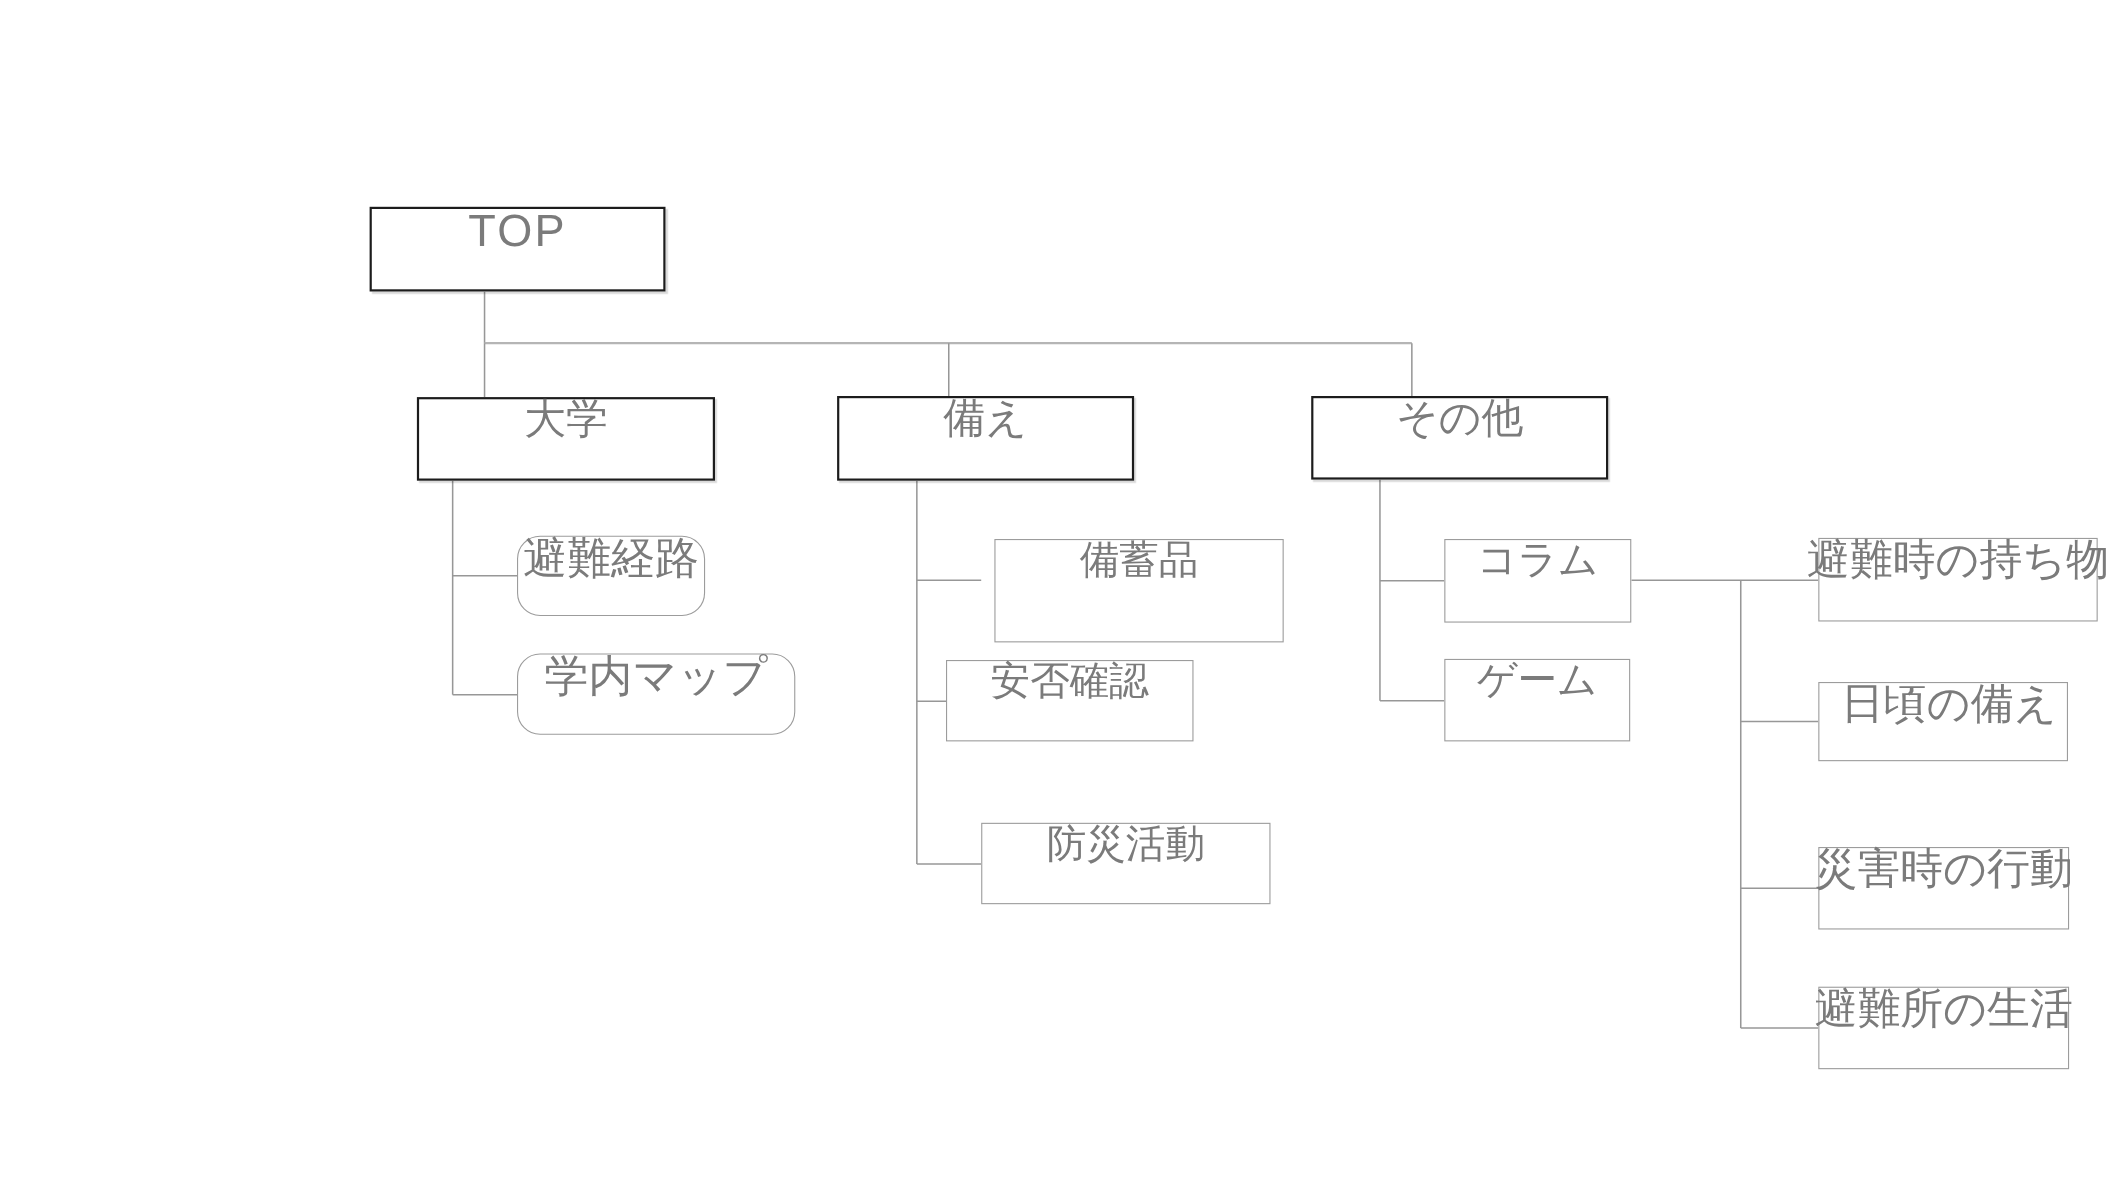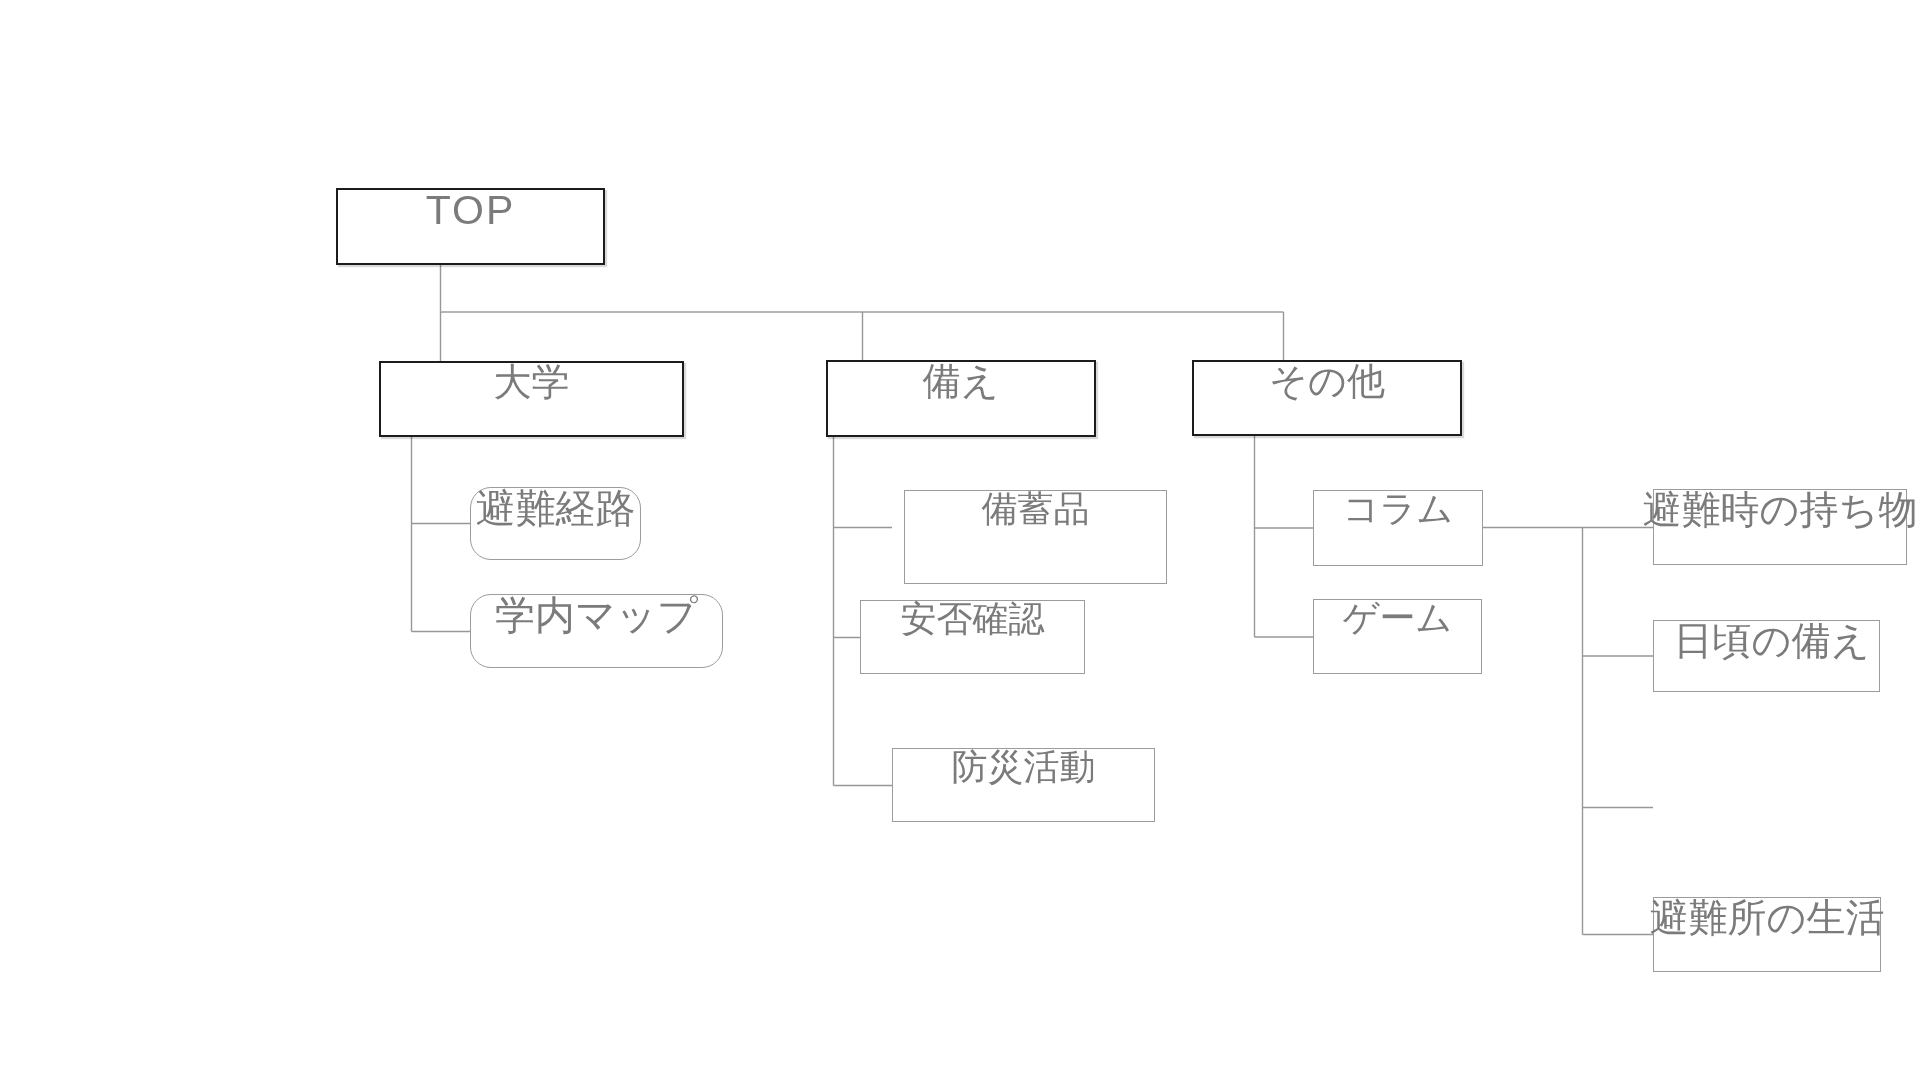--- a/index.html
+++ b/index.html
@@ -102,24 +102,24 @@
       <path class="line" d="M1582.5 656 H1653"></path>
       <path class="line" d="M1582.5 807.5 H1653"></path>
       <path class="line" d="M1582.5 934.5 H1653"></path>
     </g>
   </svg>
 
   <div class="node parent root" style="left:336px;top:188px;width:269px;height:77px;">
     <span class="label">TOP</span>
   </div>
 
-  <div class="node parent" style="left:379px;top:361px;width:305px;height:76px;">
+  <div class="node parent" style="left:379px;top:361px;width:271px;height:76px;">
     <span class="label">大学</span>
   </div>
-  <div class="node parent" style="left:826px;top:360px;width:270px;height:77px;">
+  <div class="node parent" style="left:761px;top:360px;width:270px;height:77px;">
     <span class="label">備え</span>
   </div>
   <div class="node parent" style="left:1192px;top:360px;width:270px;height:76px;">
     <span class="label">その他</span>
   </div>
 
   <div class="node child fs40" style="left:470px;top:487px;width:171px;height:73px;">
     <span class="label">避難経路</span>
   </div>
   <div class="node child fs40" style="left:470px;top:594px;width:253px;height:74px;">
@@ -142,17 +142,20 @@
   <div class="node child" style="left:1313px;top:599px;width:169px;height:75px;">
     <span class="label">ゲーム</span>
   </div>
 
   <div class="node child fs34" style="left:1653px;top:489px;width:254px;height:76px;">
     <span class="label">避難時の持ち物</span>
   </div>
   <div class="node child fs34" style="left:1653px;top:620px;width:227px;height:72px;padding-left:11px;">
     <span class="label">日頃の備え</span>
   </div>
+  <div class="node child fs34" style="left:1653px;top:770px;width:228px;height:75px;">
+    <span class="label">災害時の行動</span>
+  </div>
   <div class="node child fs34" style="left:1653px;top:897px;width:228px;height:75px;">
     <span class="label">避難所の生活</span>
   </div>
 
 </div>
 
 </body></html>

